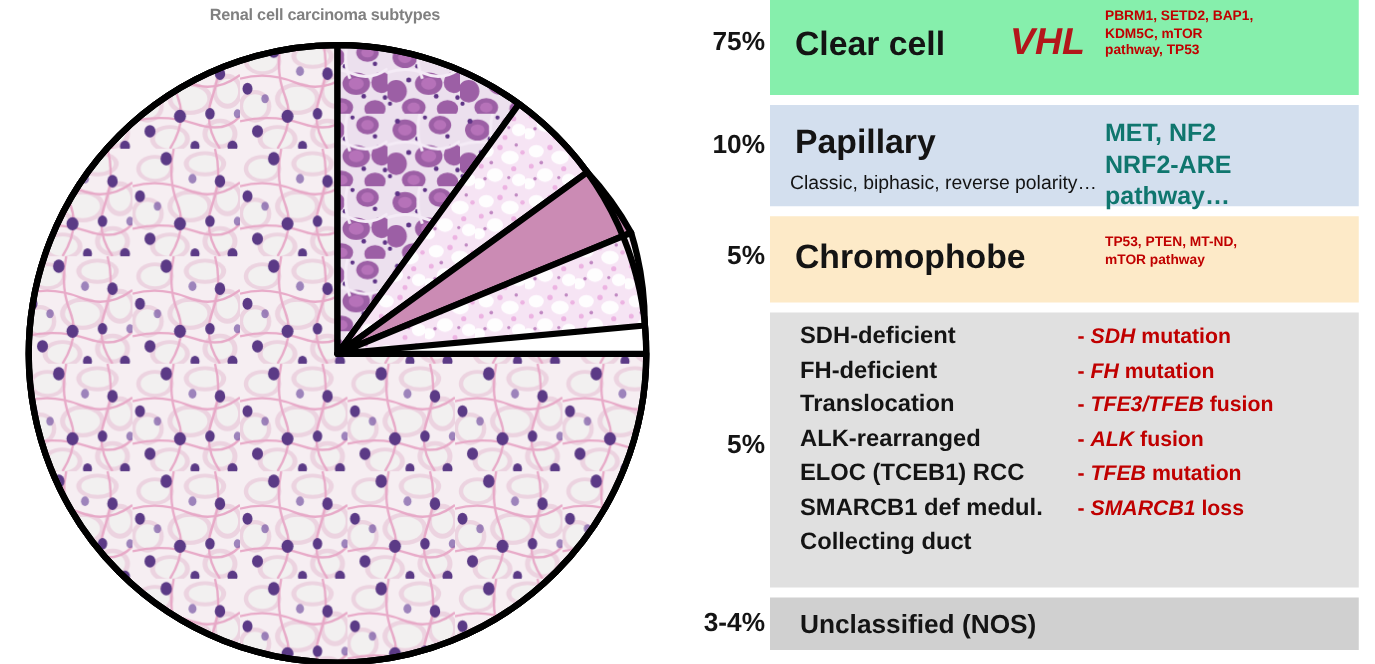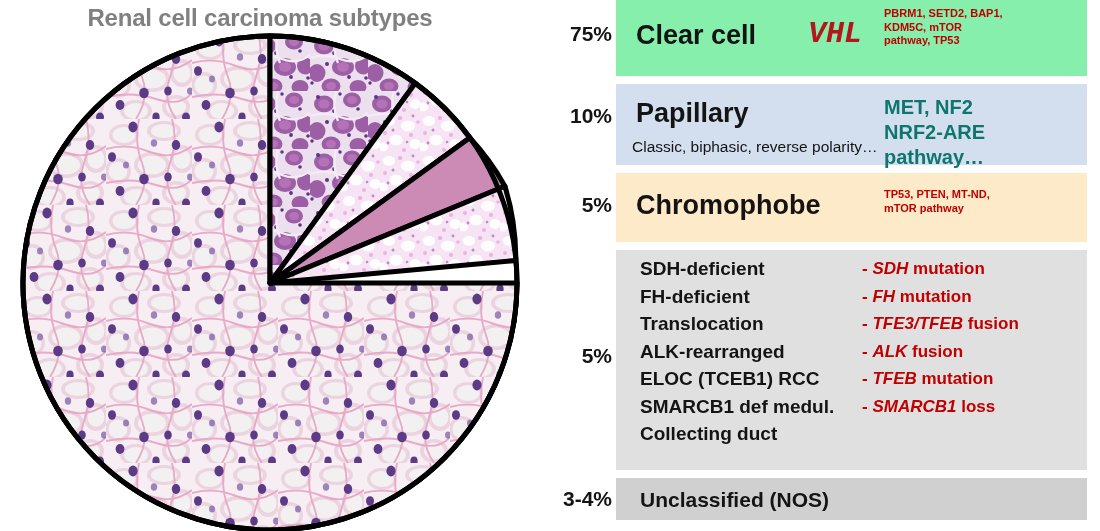--- a/index.html
+++ b/index.html
@@ -10,21 +10,21 @@
     overflow:hidden;
     position:relative;
   }
   #figure{position:relative;width:1100px;height:531px;}
 
   
   #left-panel{position:absolute;left:0;top:0;width:530px;height:531px;}
   #pie-title{
     position:absolute;left:0;top:4px;width:520px;
     text-align:center;
-    font-size:24px;font-weight:bold;color:#808080;
+    font-size:13px;font-weight:bold;color:#808080;
     letter-spacing:-0.2px;
     white-space:nowrap;
   }
   #pie-wrap{
     position:absolute;left:20px;top:33px;width:500px;height:500px;
   }
   #pie-svg{display:block;}
 
   
   #right-panel{position:absolute;left:530px;top:0;width:570px;height:531px;}
@@ -43,21 +43,21 @@
 
   .maintype{
     font-size:27px;font-weight:bold;color:#141414;
     white-space:nowrap;line-height:1;
   }
   .subnote{
     font-size:15.5px;color:#141414;font-weight:normal;white-space:nowrap;
   }
   .vhl{
     font-size:30px;font-weight:bold;font-style:italic;color:#b3161b;
-    white-space:nowrap;line-height:1;font-family:Liberation Mono, monospace;
+    white-space:nowrap;line-height:1;
   }
   .genes{
     font-size:11px;font-weight:bold;color:#c00000;
     line-height:1.24;white-space:pre-line;
   }
   .genes-red{
     font-size:20px;font-weight:bold;color:#0f766e;
     line-height:1.24;white-space:pre-line;
   }
 

